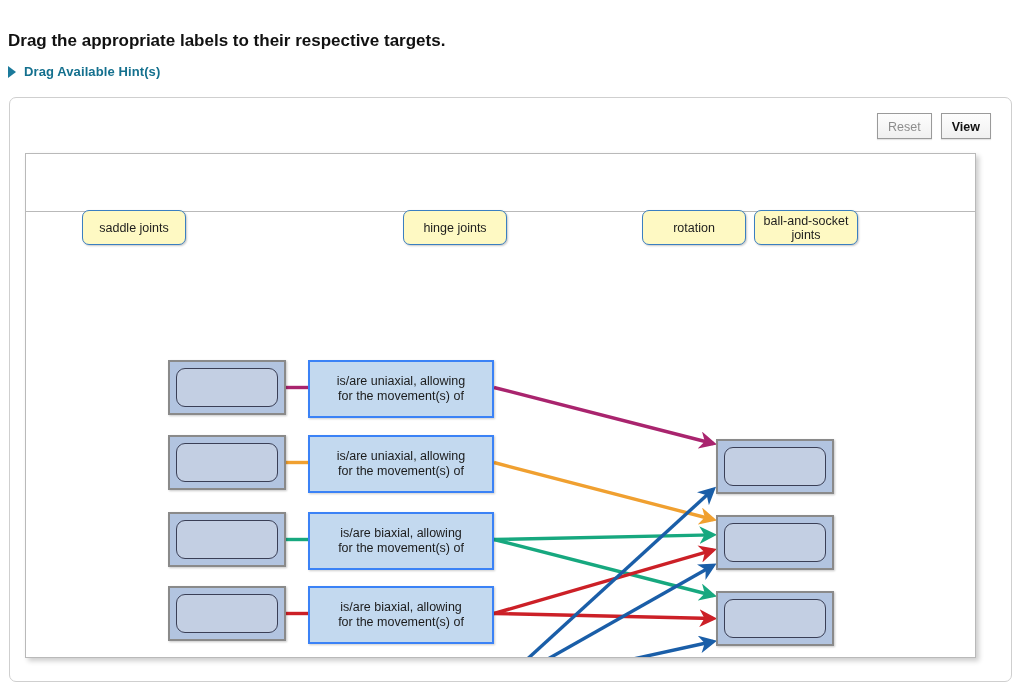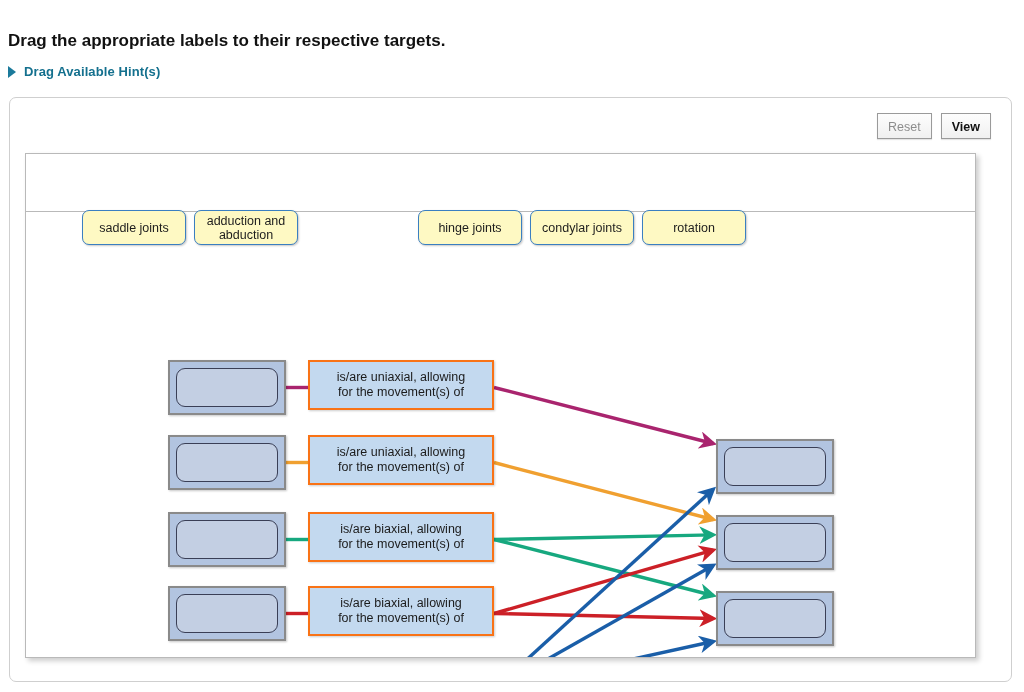--- a/index.html
+++ b/index.html
@@ -114,23 +114,23 @@
     box-shadow:1px 1px 2px rgba(0,0,0,.22);
   }
   .targetbox .inner{
     position:absolute;left:6px;top:6px;right:6px;bottom:6px;
     background:#c3cfe3;
     border:1px solid #3a3f56;
     border-radius:9px;
   }
 
   .textbox{
-    position:absolute;width:186px;height:50px;
+    position:absolute;width:186px;height:58px;
     background:#c3d9ef;
-    border:2px solid #f97316;
+    border:2px solid #3b82f6;
     box-sizing:border-box;
     display:flex;align-items:center;justify-content:center;
     text-align:center;
     font-size:12.5px;line-height:15px;color:#1b1b1b;
     box-shadow:1px 1px 2px rgba(0,0,0,.20);
     white-space:pre;
   }
 
   svg.links{
     position:absolute;left:0;top:0;width:949px;height:445px;
@@ -153,24 +153,23 @@
 
     <div class="btn-row">
       <button class="btn disabled">Reset</button>
       <button class="btn primary">View</button>
     </div>
 
     <div class="panel">
 
       <div class="bank" id="label-bank">
           <div class="chip" style="left: 56px; width: 104px;">saddle joints</div>
-          <div class="chip" style="left: 168px; width: 104px;">adduction and<br>abduction</div>
-          <div class="chip" style="left: 392px; width: 104px;">hinge joints</div>
-          <div class="chip" style="left: 504px; width: 104px;">condylar joints</div>
+          <div class="chip" style="left: 377px; width: 104px;">hinge joints</div>
           <div class="chip" style="left: 616px; width: 104px;">rotation</div>
+          <div class="chip" style="left: 728px; width: 104px;">ball-and-socket<br>joints</div>
         </div>
 
       <div class="canvas">
         <svg class="links" id="link-layer" viewBox="0 0 949 445">
             <defs>
               <marker id="ar0" markerWidth="5.2" markerHeight="5.2" refX="4.0" refY="2.6" orient="auto" markerUnits="strokeWidth">
                 <path d="M0,0 L5.2,2.6 L0,5.2 L1.5,2.6 Z" fill="#a9246e"></path>
               </marker>
               <marker id="ar1" markerWidth="5.2" markerHeight="5.2" refX="4.0" refY="2.6" orient="auto" markerUnits="strokeWidth">
                 <path d="M0,0 L5.2,2.6 L0,5.2 L1.5,2.6 Z" fill="#f0a030"></path>

